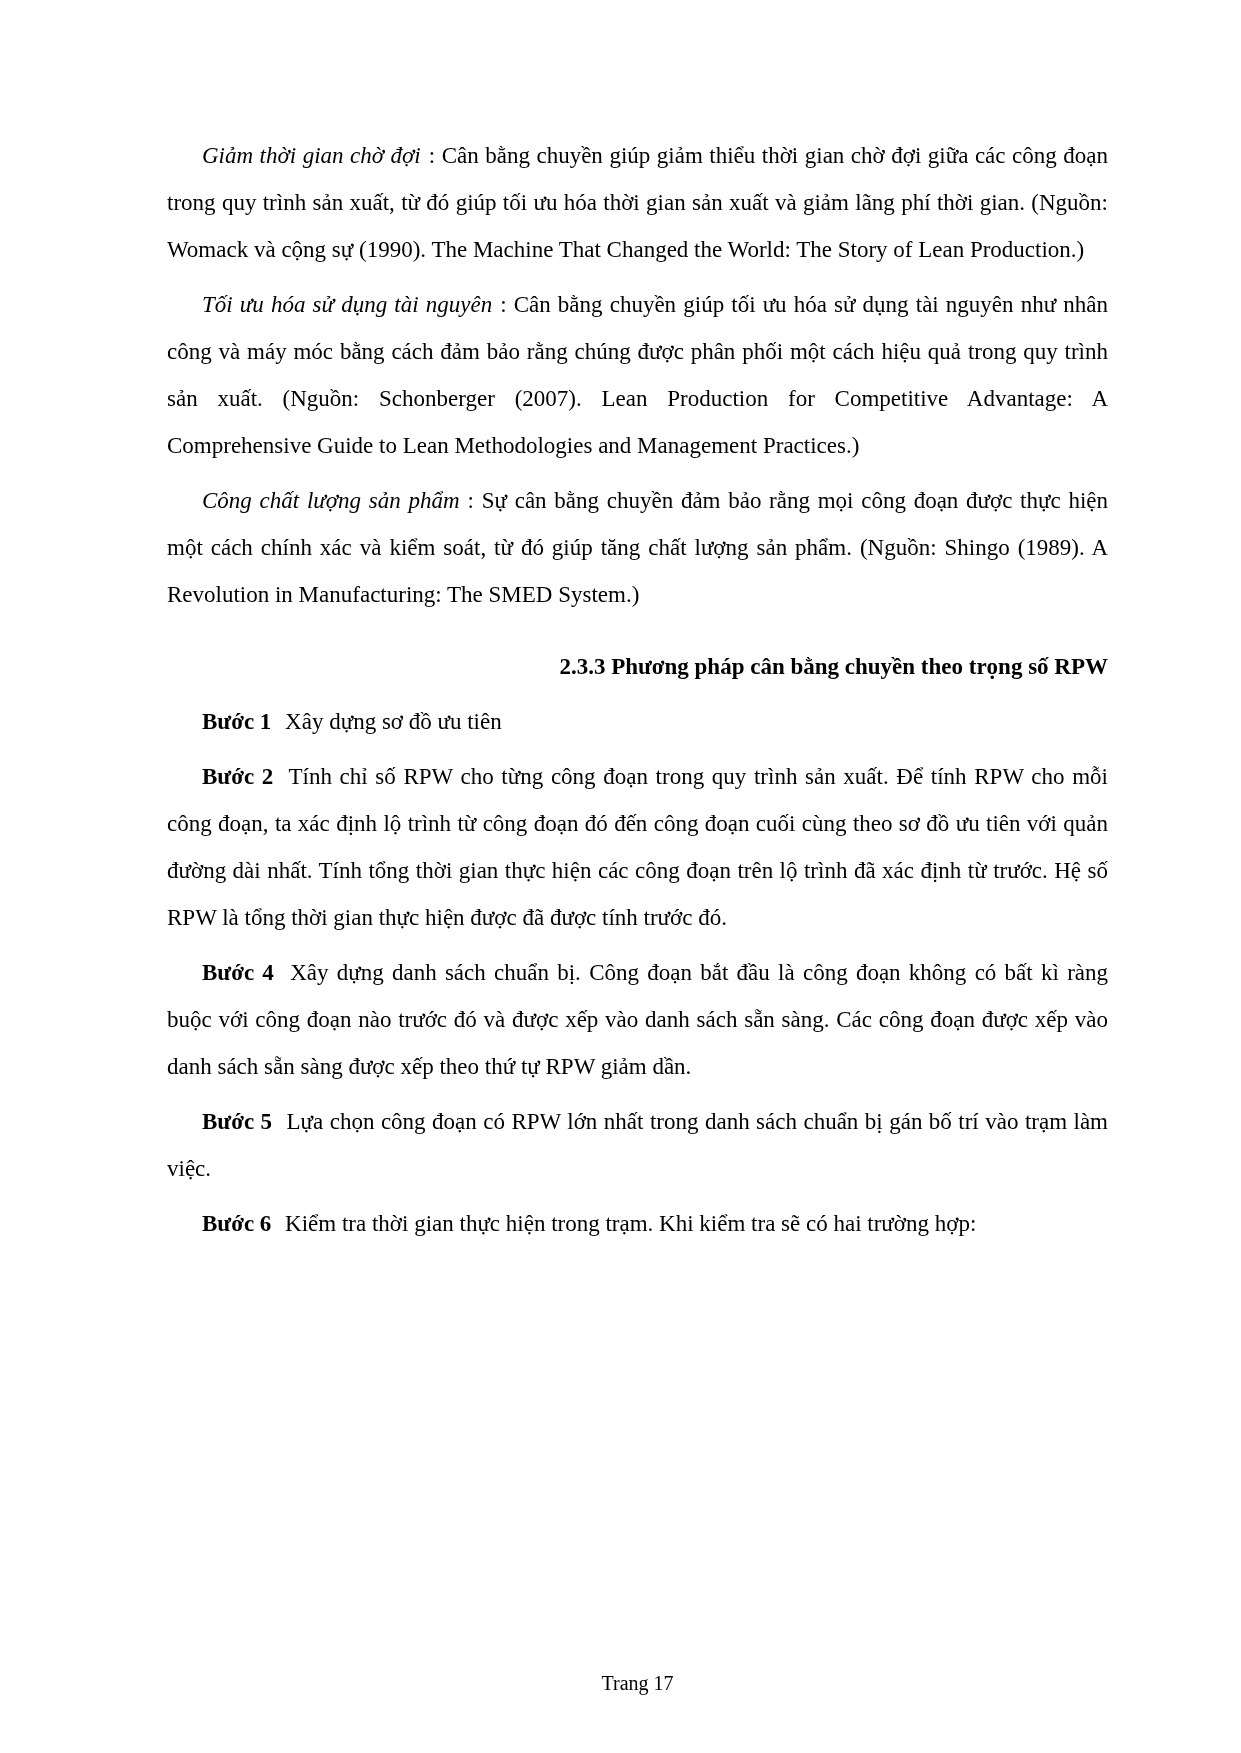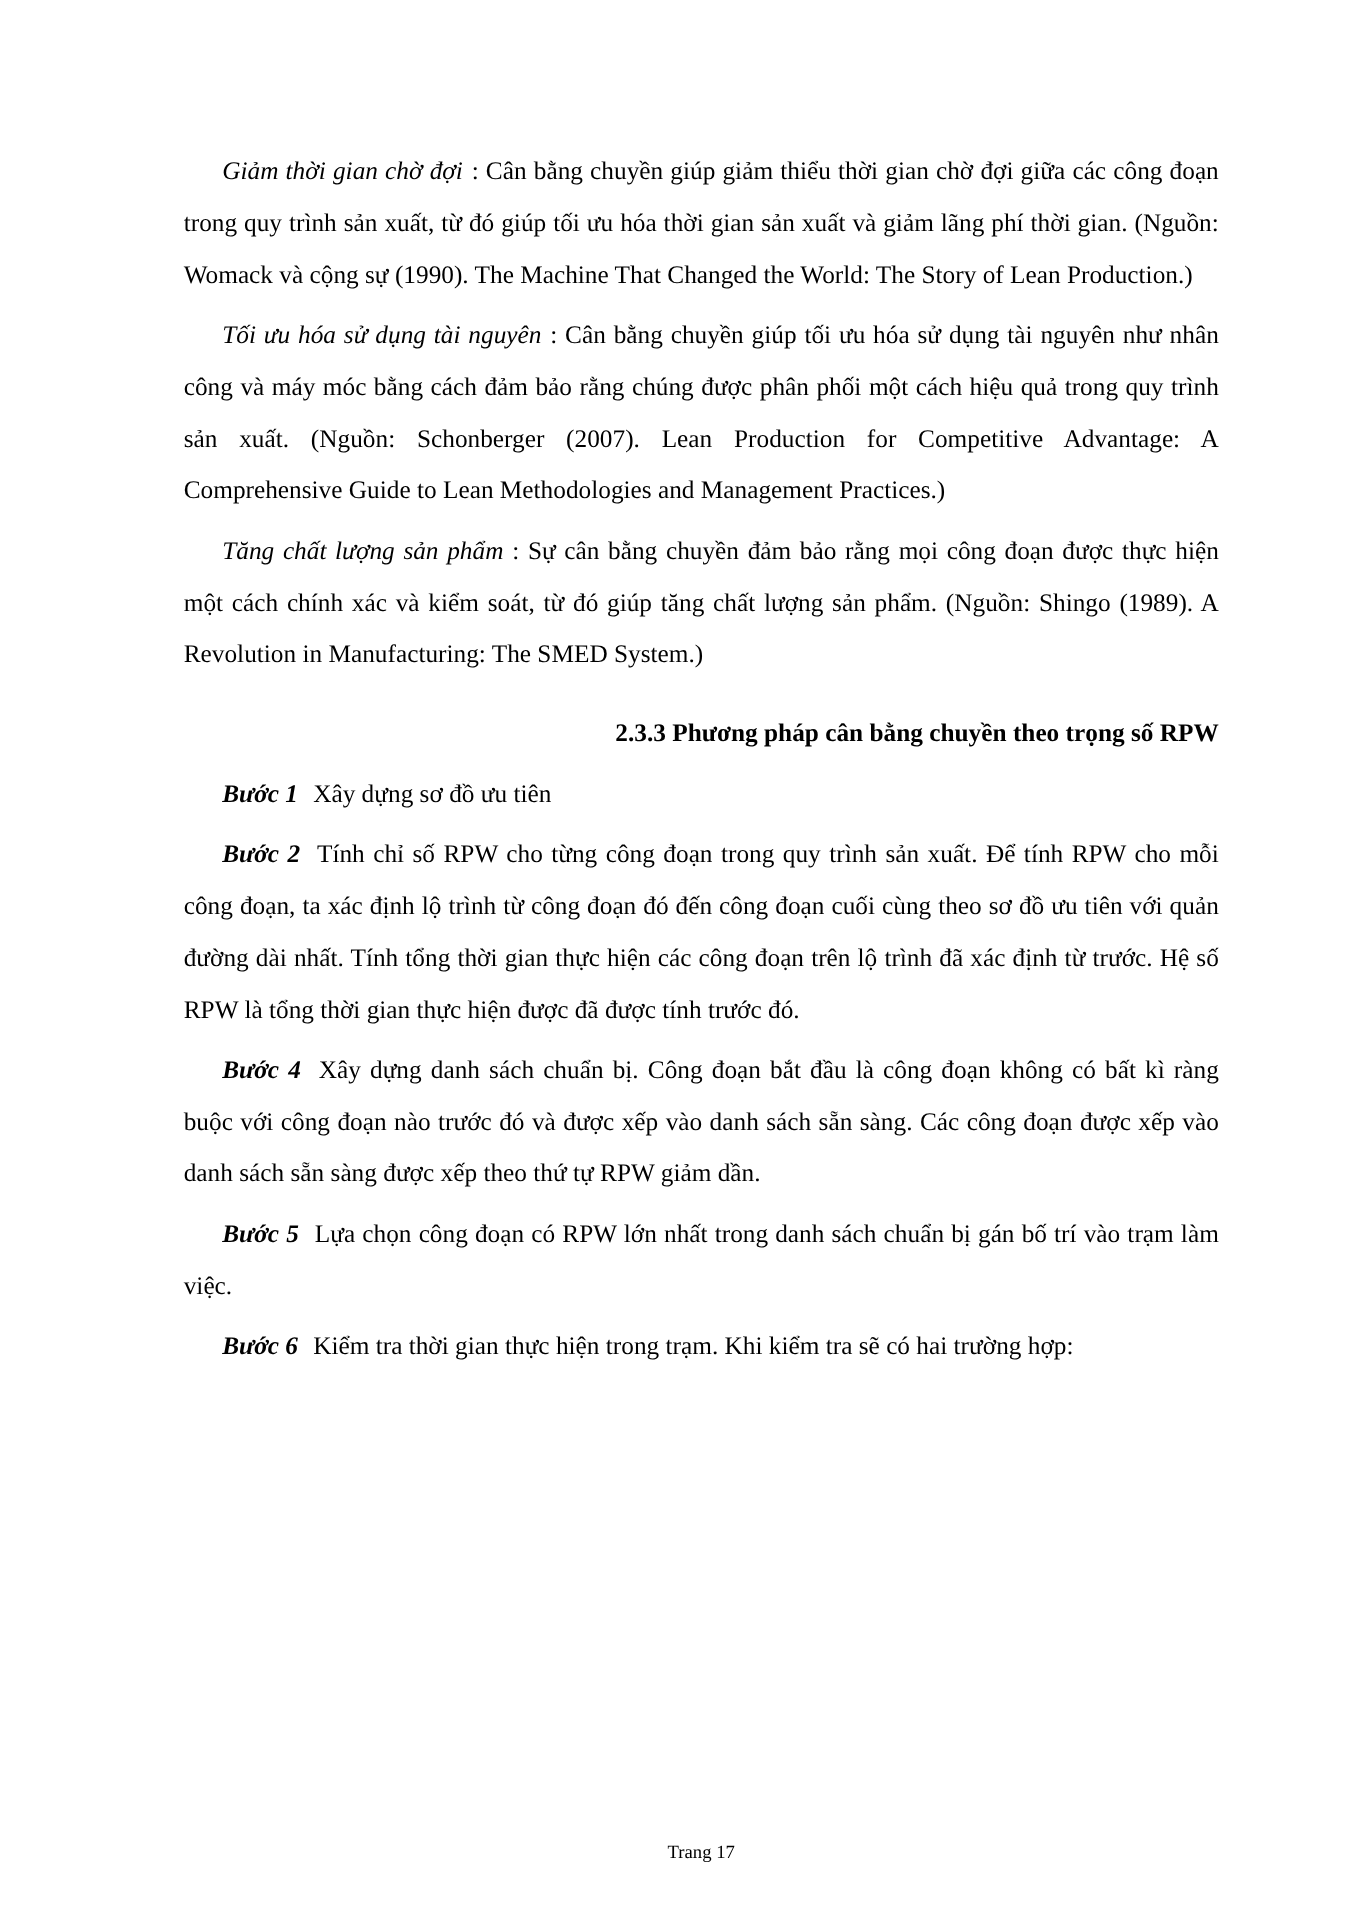--- a/index.html
+++ b/index.html
@@ -23,50 +23,50 @@
     top: 120px;
     width: 957px;
   }
   .para {
     font-size: 23px;
     line-height: 47px;
     text-align: justify;
     text-indent: 31px;
   }
   .para .lead-italic { font-style: italic; }
-  .para .step-label { font-weight: bold; font-style: italic; }
+  .para .step-label { font-weight: bold; }
   .heading {
     font-size: 23px;
     line-height: 47px;
     font-weight: bold;
     text-indent: 31px;
     margin-top: 17px;
     text-align: right;
   }
   .footer {
     position: absolute;
     top: 1652px;
     left: 155px;
     width: 957px;
     text-align: center;
-    font-size: 17px;
+    font-size: 20px;
     line-height: 47px;
   }
 </style>
 </head>
 <body>
 
 <div class="page">
   <div class="content">
 
     <p class="para"><span class="lead-italic">Giảm thời gian chờ đợi</span><span>: Cân bằng chuyền giúp giảm thiểu thời gian chờ đợi giữa các công đoạn trong quy trình sản xuất, từ đó giúp tối ưu hóa thời gian sản xuất và giảm lãng phí thời gian. (Nguồn: Womack và cộng sự (1990). The Machine That Changed the World: The Story of Lean Production.)</span></p>
 
     <p class="para"><span class="lead-italic">Tối ưu hóa sử dụng tài nguyên</span><span>: Cân bằng chuyền giúp tối ưu hóa sử dụng tài nguyên như nhân công và máy móc bằng cách đảm bảo rằng chúng được phân phối một cách hiệu quả trong quy trình sản xuất. (Nguồn: Schonberger (2007). Lean Production for Competitive Advantage: A Comprehensive Guide to Lean Methodologies and Management Practices.)</span></p>
 
-    <p class="para"><span class="lead-italic">Tăng chất lượng sản phẩm</span><span>: Sự cân bằng chuyền đảm bảo rằng mọi công đoạn được thực hiện một cách chính xác và kiểm soát, từ đó giúp tăng chất lượng sản phẩm. (Nguồn: Shingo (1989). A Revolution in Manufacturing: The SMED System.)</span></p>
+    <p class="para"><span class="lead-italic">Công chất lượng sản phẩm</span><span>: Sự cân bằng chuyền đảm bảo rằng mọi công đoạn được thực hiện một cách chính xác và kiểm soát, từ đó giúp tăng chất lượng sản phẩm. (Nguồn: Shingo (1989). A Revolution in Manufacturing: The SMED System.)</span></p>
 
     <h2 class="heading">2.3.3 Phương pháp cân bằng chuyền theo trọng số RPW</h2>
 
 
     <p class="para"><span class="step-label">Bước 1</span><span> Xây dựng sơ đồ ưu tiên</span></p>
 
     <p class="para"><span class="step-label">Bước 2</span><span> Tính chỉ số RPW cho từng công đoạn trong quy trình sản xuất. Để tính RPW cho mỗi công đoạn, ta xác định lộ trình từ công đoạn đó đến công đoạn cuối cùng theo sơ đồ ưu tiên với quản đường dài nhất. Tính tổng thời gian thực hiện các công đoạn trên lộ trình đã xác định từ trước. Hệ số RPW là tổng thời gian thực hiện được đã được tính trước đó.</span></p>
 
 
     <p class="para"><span class="step-label">Bước 4</span><span> Xây dựng danh sách chuẩn bị. Công đoạn bắt đầu là công đoạn không có bất kì ràng buộc với công đoạn nào trước đó và được xếp vào danh sách sẵn sàng. Các công đoạn được xếp vào danh sách sẵn sàng được xếp theo thứ tự RPW giảm dần.</span></p>

